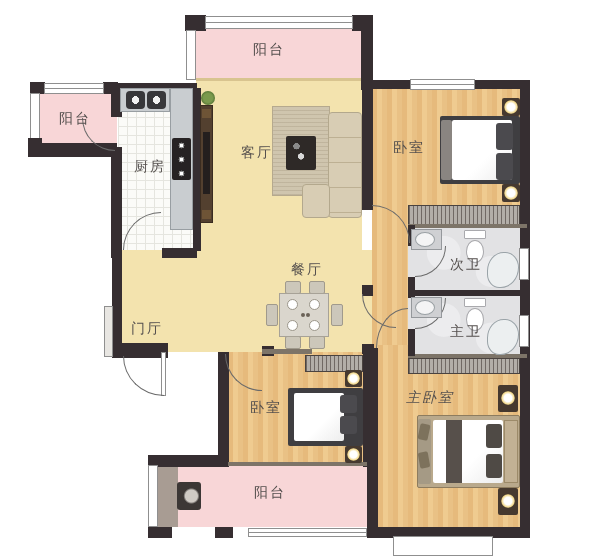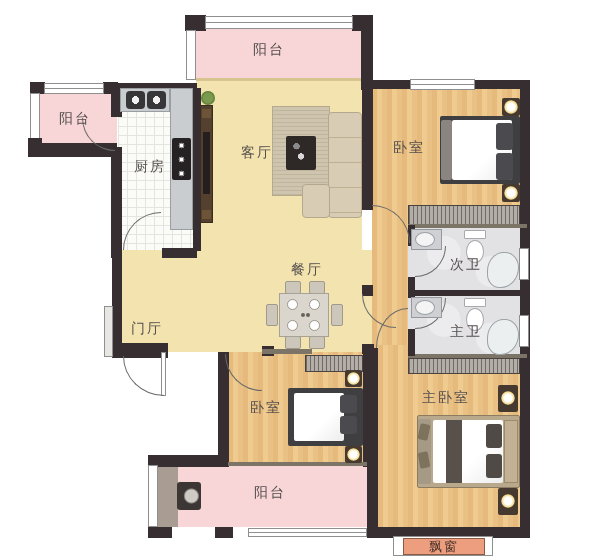--- a/index.html
+++ b/index.html
@@ -130,23 +130,20 @@
 
   <div class="wall" style="left:148px;top:455px;width:80px;height:12px;"></div>
   <div class="wall-thin" style="left:228px;top:462px;width:139px;height:4px;"></div>
   <div class="win win-v" style="left:148px;top:465px;width:10px;height:62px;"></div>
   <div class="wall" style="left:148px;top:527px;width:24px;height:11px;"></div>
   <div class="wall" style="left:215px;top:527px;width:18px;height:11px;"></div>
   <div class="win win-h" style="left:248px;top:528px;width:119px;height:9px;"></div>
 
   <div class="wall" style="left:378px;top:527px;width:152px;height:11px;"></div>
   <div class="frame" style="left:393px;top:536px;width:100px;height:20px;"></div>
-  <div class="bay" style="left:403px;top:538px;width:82px;height:17px;">
-    <span>飘窗</span>
-  </div>
 
   <div class="arc arc-bl" style="left:82px;top:118px;width:33px;height:33px;"></div>
   <div class="arc arc-tl" style="left:123px;top:212px;width:38px;height:38px;"></div>
   <div class="leaf" style="left:161px;top:352px;width:5px;height:44px;"></div>
   <div class="arc arc-bl" style="left:123px;top:356px;width:41px;height:40px;"></div>
   <div class="arc arc-tr" style="left:372px;top:205px;width:38px;height:38px;"></div>
   <div class="arc arc-bl" style="left:362px;top:294px;width:34px;height:34px;"></div>
   <div class="arc arc-br" style="left:415px;top:246px;width:31px;height:31px;"></div>
   <div class="arc arc-br" style="left:415px;top:298px;width:31px;height:31px;"></div>
   <div class="arc arc-tl" style="left:376px;top:308px;width:32px;height:40px;"></div>
@@ -237,16 +234,16 @@
   <div class="lbl" style="left:253px;top:41px;">阳台</div>
   <div class="lbl" style="left:59px;top:110px;">阳台</div>
   <div class="lbl" style="left:134px;top:158px;">厨房</div>
   <div class="lbl" style="left:241px;top:144px;">客厅</div>
   <div class="lbl" style="left:393px;top:139px;">卧室</div>
   <div class="lbl" style="left:450px;top:256px;">次卫</div>
   <div class="lbl" style="left:450px;top:323px;">主卫</div>
   <div class="lbl" style="left:291px;top:261px;">餐厅</div>
   <div class="lbl" style="left:131px;top:320px;">门厅</div>
   <div class="lbl" style="left:250px;top:399px;">卧室</div>
-  <div class="lbl" style="left:422px;top:389px;">主卧室</div>
+  <div class="lbl" style="left:406px;top:389px;font-style:italic;">主卧室</div>
   <div class="lbl" style="left:254px;top:484px;">阳台</div>
 
 </div>
 
 </body></html>

